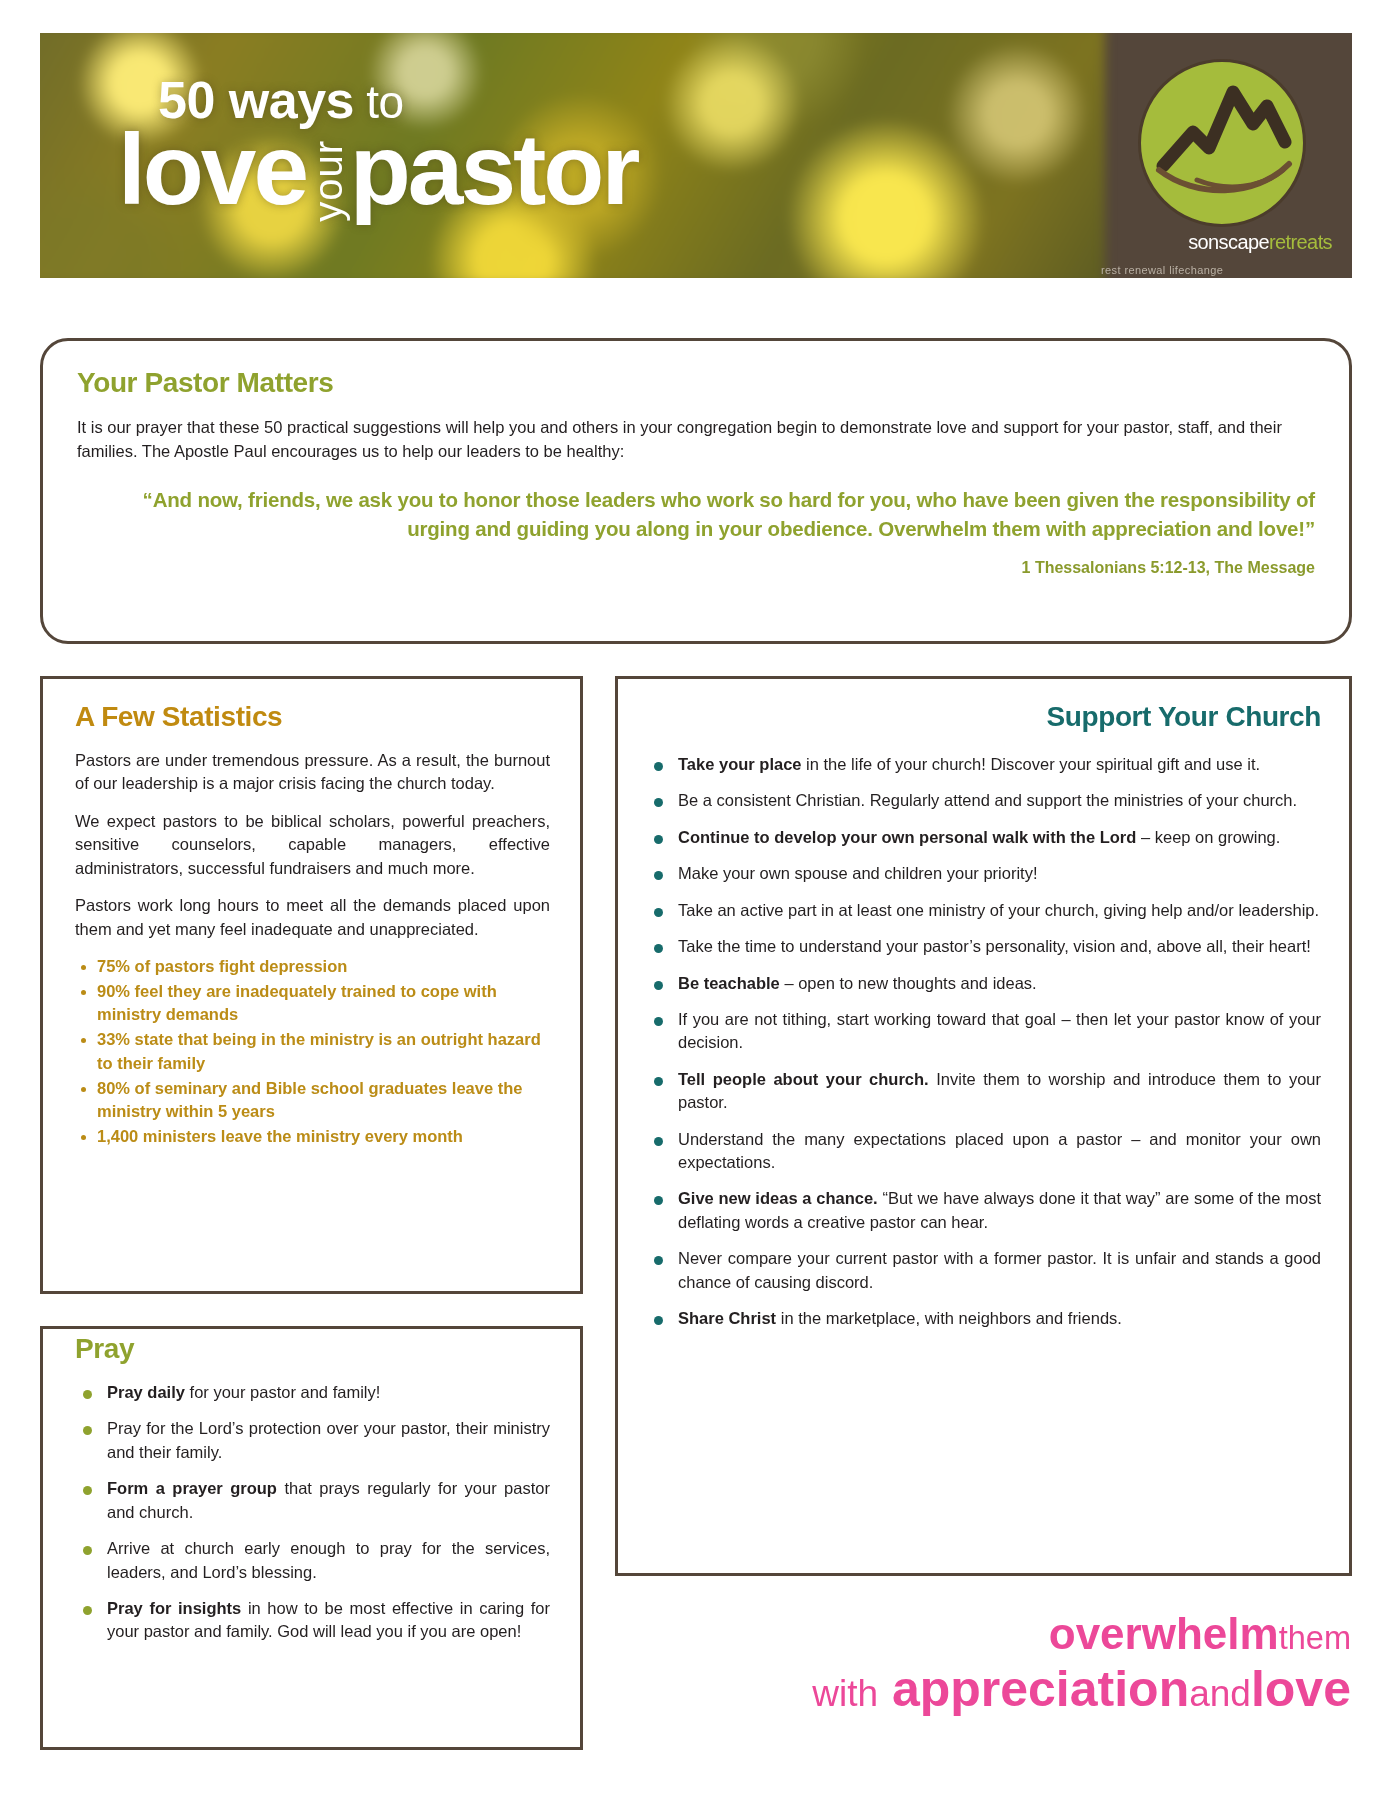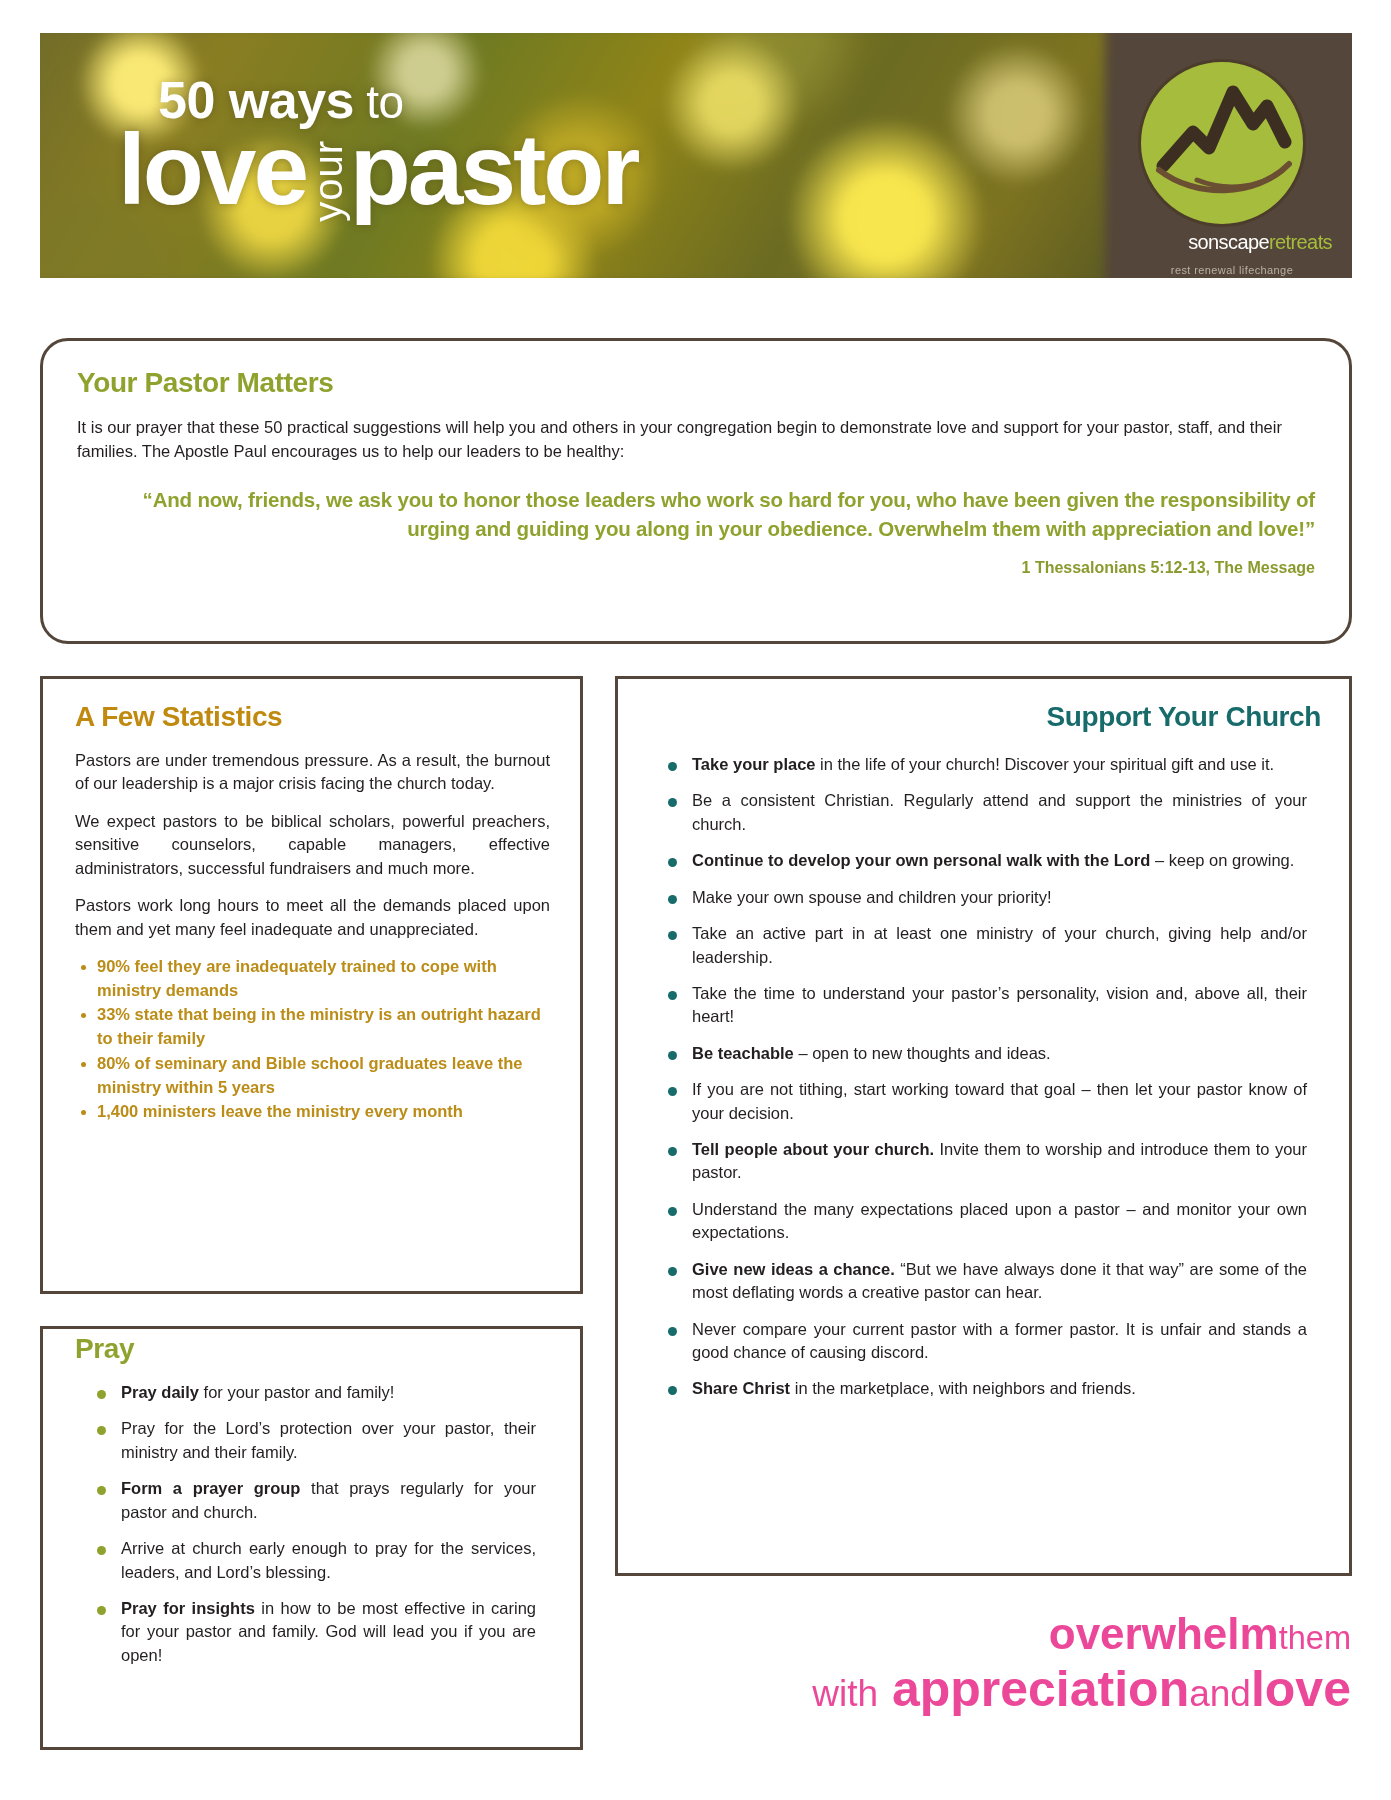--- a/index.html
+++ b/index.html
@@ -72,22 +72,22 @@
   .logo-circle svg { position: absolute; left: -4px; top: -4px; }
   .logo-word {
     position: absolute; left: 0; top: 172px;
     width: 232px; text-align: right;
     font-size: 20px; font-weight: 400; letter-spacing: -0.6px;
     white-space: nowrap;
   }
   .logo-word .sons { color: #ffffff; }
   .logo-word .retreats { color: #a5bc3c; }
   .logo-tag {
-    position: absolute; left: 16px; top: 205px;
-    width: 232px; text-align: center;
+    position: absolute; left: 1px; top: 205px;
+    width: 232px; text-align: left;
     font-size: 11px; color: #b9b0a4; letter-spacing: 0.4px;
   }
 
   
   .box { position: absolute; border: 3px solid #54463a; background: #fff; }
 
   #box-pastor-matters { left: 40px; top: 338px; width: 1312px; height: 306px; padding: 26px 34px 0 34px; border-radius: 28px; }
   #box-stats        { left: 40px; top: 676px; width: 543px; height: 618px; padding: 22px 30px 0 32px; }
   #box-pray         { left: 40px; top: 1326px; width: 543px; height: 424px; padding: 4px 30px 0 32px; }
   #box-support      { left: 615px; top: 676px; width: 737px; height: 900px; padding: 22px 28px 4px 28px; }
@@ -117,21 +117,21 @@
   }
   .quote-ref {
     text-align: right;
     color: #8a9a2c;
     font-size: 16px;
     font-weight: 700;
     margin-top: 16px;
   }
 
   
-  ul.bullets { list-style: none; margin: 14px; padding: 0; }
+  ul.bullets { list-style: none; margin: 0; padding: 0; }
   ul.bullets > li {
     position: relative;
     padding-left: 32px;
     margin-bottom: 13px;
     font-size: 16.5px;
     line-height: 1.42;
     text-align: justify;
   }
   ul.bullets > li::before {
     content: "";
@@ -213,20 +213,21 @@
   </div>
 
   <div class="box" id="box-stats">
     <h2 class="section-title gold">A Few Statistics</h2>
     <div>
         <p class="body">Pastors are under tremendous pressure.  As a result, the burnout of our leadership is a major crisis facing the church today.</p>
         <p class="body">We expect pastors to be biblical scholars, powerful preachers, sensitive counselors, capable managers, effective administrators, successful fundraisers and much more.</p>
         <p class="body">Pastors work long hours to meet all the demands placed upon them and yet many feel inadequate and unappreciated.</p>
       </div>
     <ul class="stat-list">
+        <li>75% of pastors fight depression</li>
         <li>90% feel they are inadequately trained to cope with ministry demands</li>
         <li>33% state that being in the ministry is an outright hazard to their family</li>
         <li>80% of seminary and Bible school graduates leave the ministry within 5 years</li>
         <li>1,400 ministers leave the ministry every month</li>
       </ul>
   </div>
 
   <div class="box" id="box-pray">
     <h2 class="section-title olive">Pray</h2>
     <ul class="bullets olive-bullets">

